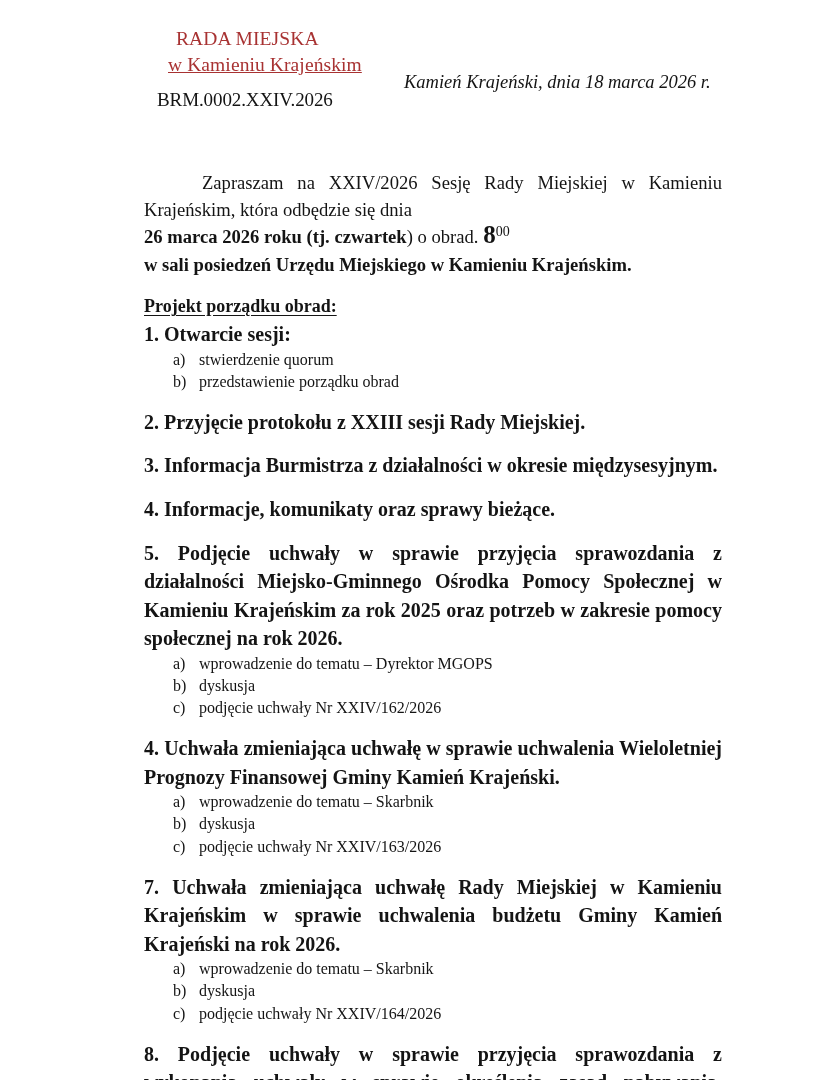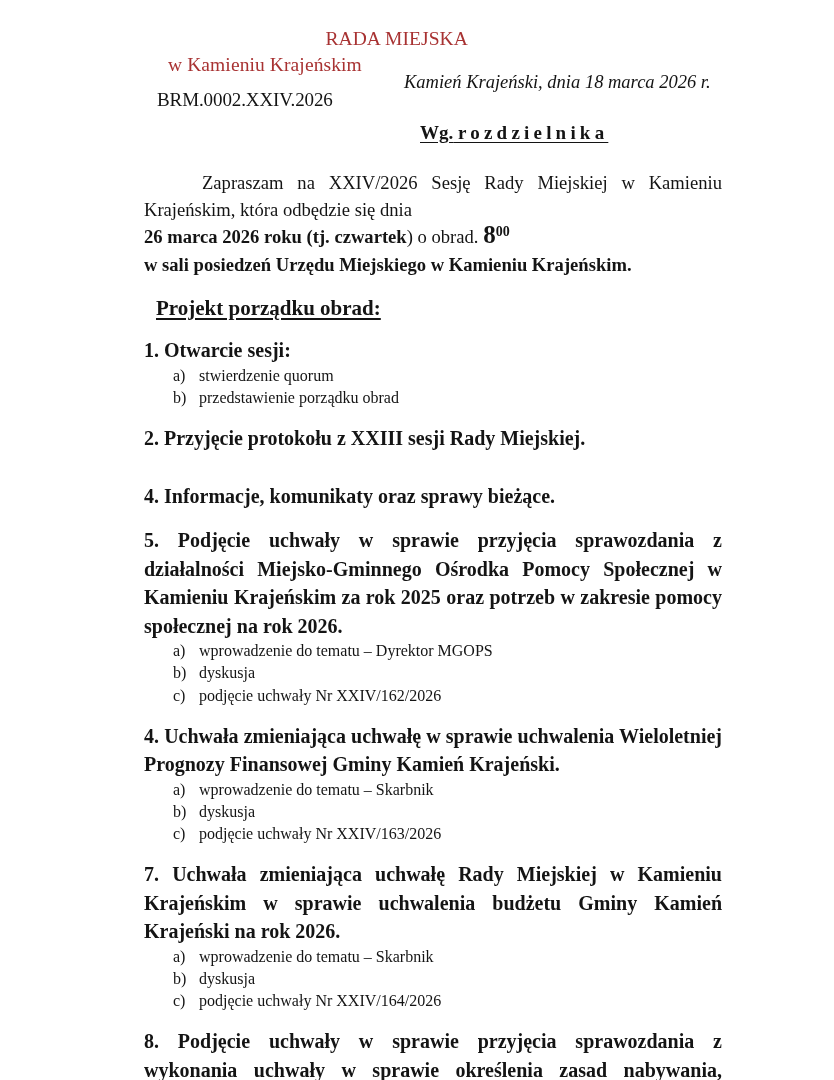--- a/index.html
+++ b/index.html
@@ -32,25 +32,25 @@
     top: 26px;
     width: 300px;
     color: #a83232;
     font-size: 19.5px;
     line-height: 1.32;
     letter-spacing: 0.1px;
   }
   .letterhead .lh-line1 {
     display: block;
     padding-left: 8px;
-    text-align: right;
   }
   .letterhead .lh-line2 {
     display: block;
     padding-left: 0px;
+    text-decoration: underline;
   }
 
   
   .refno {
     position: absolute;
     left: 157px;
     top: 89px;
     font-size: 19px;
     letter-spacing: -0.1px;
     white-space: nowrap;
@@ -106,30 +106,30 @@
     font-weight: bold;
   }
   .bold-block .not-bold { font-weight: normal; }
   .time-big {
     font-size: 25px;
     font-weight: bold;
     line-height: 0;
   }
   .time-sup {
     font-size: 14px;
-    font-weight: bold;
+    font-weight: normal;
     vertical-align: super;
     line-height: 0;
   }
 
   
   .agenda-title {
-    margin: 12px;
+    margin: 0;
     margin-top: 17px;
-    font-size: 21px;
+    font-size: 18px;
     font-weight: bold;
     text-decoration: underline;
     text-underline-offset: 3px;
     display: inline-block;
   }
 
   ol.agenda {
     list-style: none;
     margin: 0;
     padding: 0;
@@ -172,23 +172,20 @@
 
   <div class="letterhead">
     <span class="lh-line1">RADA MIEJSKA</span>
     <span class="lh-line2">w Kamieniu Krajeńskim</span>
   </div>
 
   <div class="refno">BRM.0002.XXIV.2026</div>
 
   <div class="place-date">Kamień Krajeński, dnia 18 marca 2026 r.</div>
 
-  <div class="addressee">
-    <span>Wg.</span><span>&nbsp;</span><span class="sp">rozdzielnika</span>
-  </div>
 
   <div class="body-wrap">
 
     <p class="just indent">Zapraszam na XXIV/2026 Sesję Rady Miejskiej w Kamieniu Krajeńskim, która odbędzie się dnia</p>
 
     <p class="bold-block"><span>26 marca 2026 roku (tj. czwartek</span><span class="not-bold">)</span><span class="not-bold">&nbsp;</span><span class="not-bold">o obrad.</span><span>&nbsp;</span><span class="time-big">8</span><span class="time-sup">00</span></p>
 
     <p class="bold-block">w sali posiedzeń Urzędu Miejskiego w Kamieniu Krajeńskim.</p>
 
     <p class="agenda-title">Projekt porządku obrad:</p>
@@ -201,20 +198,21 @@
             <li><span class="sub-marker">a)</span><span>stwierdzenie quorum</span></li>
             <li><span class="sub-marker">b)</span><span>przedstawienie porządku obrad</span></li>
           </ol>
         </li>
         <li>
           <div class="gap-md"></div>
           <p class="item-text">2. Przyjęcie protokołu z XXIII sesji Rady Miejskiej.</p>
         </li>
         <li>
           <div class="gap-md"></div>
+          <p class="item-text">3. Informacja Burmistrza z działalności w okresie międzysesyjnym.</p>
         </li>
         <li>
           <div class="gap-md"></div>
           <p class="item-text">4. Informacje, komunikaty oraz sprawy bieżące.</p>
         </li>
         <li>
           <div class="gap-md"></div>
           <p class="item-text">5. Podjęcie uchwały w sprawie przyjęcia sprawozdania z działalności Miejsko-Gminnego Ośrodka Pomocy Społecznej w Kamieniu Krajeńskim za rok 2025 oraz potrzeb w zakresie pomocy społecznej na rok 2026.</p>
           <ol class="sub">
             <li><span class="sub-marker">a)</span><span>wprowadzenie do tematu – Dyrektor MGOPS</span></li>

